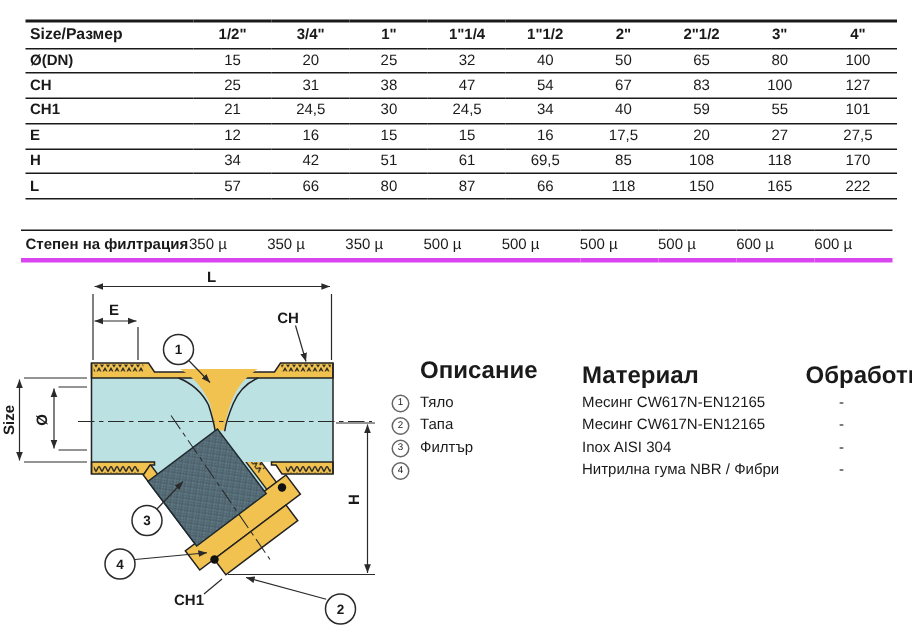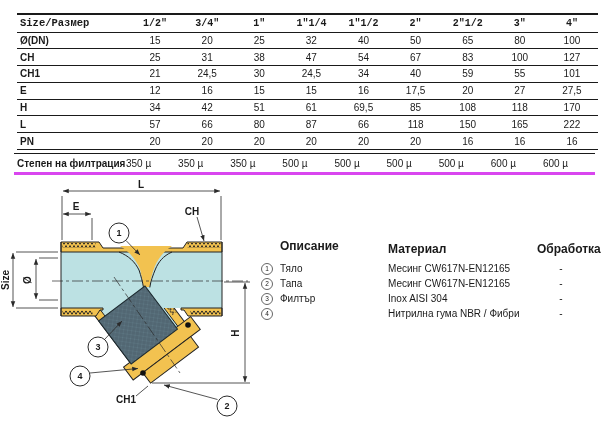--- a/index.html
+++ b/index.html
@@ -11,38 +11,38 @@
   
   table.spec{
     position:absolute;left:17px;top:13px;width:581px;
     border-collapse:collapse;table-layout:fixed;
     border-top:2.4px solid #1a1a1a;border-bottom:1.4px solid #1a1a1a;
   }
   table.spec th,table.spec td{
     font-size:10px;padding:0;text-align:center;vertical-align:middle;
     height:15.8px;font-weight:normal;white-space:nowrap;
   }
-  table.spec thead th{font-weight:bold;height:16.5px;font-family:Liberation Mono, monospace;}
+  table.spec thead th{font-weight:bold;height:16.5px;}
   table.spec thead th.rowlabel{font-size:10.5px;}
   table.spec tbody tr th,table.spec tbody tr td{border-top:1.2px solid #1a1a1a;}
   .rowlabel{text-align:left !important;font-weight:bold !important;padding-left:3px !important;}
   
   table.filt{
     position:absolute;left:14px;top:153px;width:581px;
     border-collapse:collapse;table-layout:fixed;
     border-top:1.1px solid #1a1a1a;border-bottom:3px solid #d946ef;
   }
   table.filt td{font-size:10px;padding:0;text-align:left;height:18px;white-space:nowrap;}
   
   svg.diagram{position:absolute;left:0;top:180px;}
   .dimtxt{font-size:10px;font-weight:600;fill:#1a1a1a;}
   .callout-num{font-size:9px;font-weight:600;fill:#1a1a1a;}
   
   .legend{position:absolute;left:258px;top:238px;width:350px;height:92px;font-size:10px;}
-  .legend .hdr{position:absolute;font-weight:bold;font-size:12px;white-space:nowrap;}
+  .legend .hdr{position:absolute;font-weight:bold;font-size:16px;white-space:nowrap;}
   .legend .hdr.h-desc{left:22px;top:1px;}
   .legend .hdr.h-mat{left:130px;top:4px;}
   .legend .hdr.h-fin{left:279px;top:4px;}
   .legend .item{position:absolute;left:0;width:350px;height:13px;}
   .legend .lnum{
     position:absolute;left:3px;top:0;width:10px;height:10px;border:1px solid #666;
     border-radius:50%;font-size:6.5px;line-height:10px;text-align:center;background:#fff;
   }
   .legend .lname{position:absolute;left:22px;top:0;white-space:nowrap;text-align:right;}
   .legend .lmat{position:absolute;left:130px;top:0;white-space:nowrap;}
@@ -143,32 +143,20 @@
         <th class="rowlabel">L</th>
         <td>57</td>
         <td>66</td>
         <td>80</td>
         <td>87</td>
         <td>66</td>
         <td>118</td>
         <td>150</td>
         <td>165</td>
         <td>222</td>
-      </tr>
-      <tr>
-        <th class="rowlabel">PN</th>
-        <td>20</td>
-        <td>20</td>
-        <td>20</td>
-        <td>20</td>
-        <td>20</td>
-        <td>20</td>
-        <td>16</td>
-        <td>16</td>
-        <td>16</td>
       </tr>
     </tbody>
 </table>
 
 <table class="filt">
   <colgroup>
     <col style="width:112px">
     <col>
       <col>
       <col>

